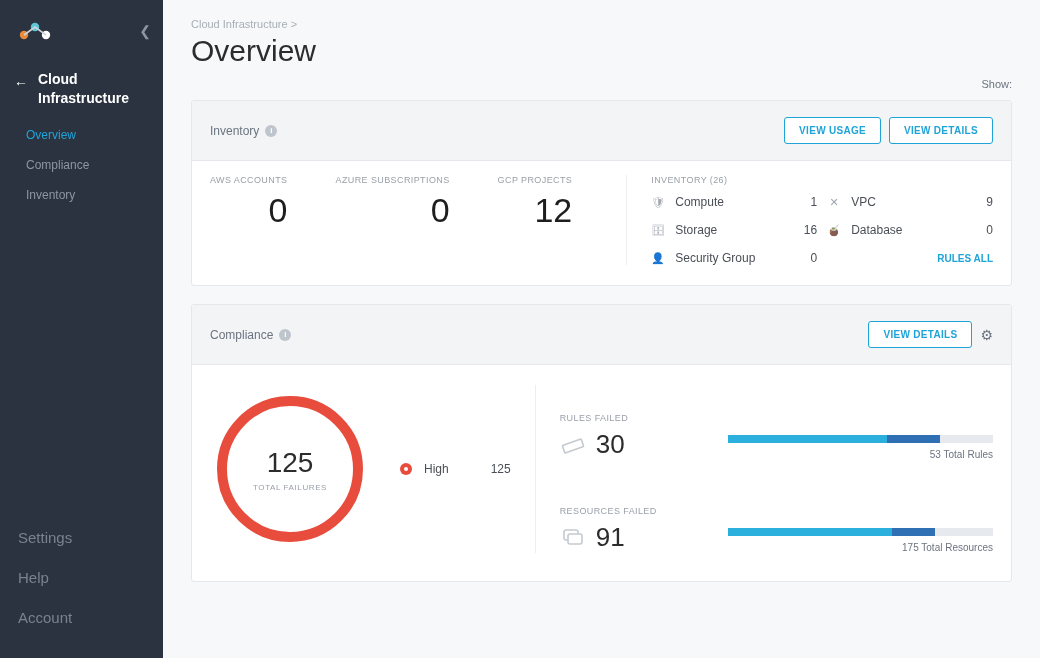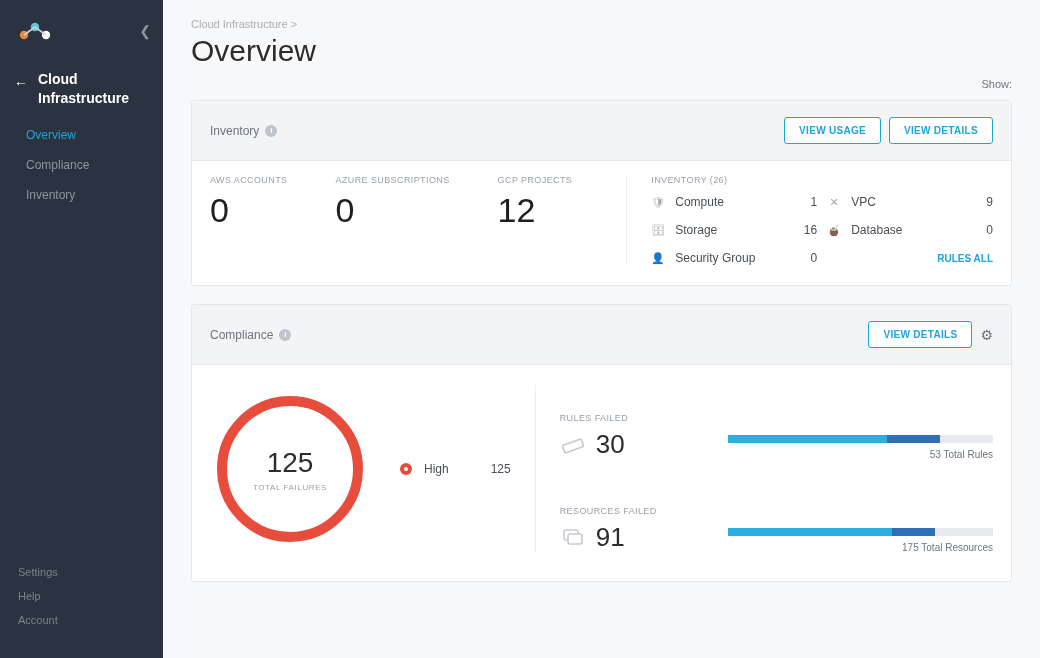--- a/index.html
+++ b/index.html
@@ -8,36 +8,36 @@
     .logo-row { display: flex; align-items: center; justify-content: space-between; padding: 20px 12px 28px 18px; }
     .logo svg { display: block; }
     .collapse-icon { color: #8d95a0; font-size: 14px; }
     .section-title-row { display: flex; align-items: flex-start; gap: 10px; padding: 0 14px 12px 14px; }
     .back-arrow { color: #fff; font-size: 14px; margin-top: 3px; }
     .section-title { color: #fff; font-weight: 700; font-size: 14px; line-height: 1.35; }
     .nav-items { padding-left: 26px; }
     .nav-item { font-size: 12px; padding: 8px 0; color: #8d95a0; }
     .nav-item.active { color: #1fa4d8; }
     .bottom-links { margin-top: auto; padding: 0 0 26px 18px; }
-    .bottom-link { font-size: 11px; padding: 6px 0; color: #7a828d; }
+    .bottom-link { font-size: 15px; padding: 6px 0; color: #7a828d; margin-top: 11px; }
     .main { flex: 1; padding: 18px 28px 18px 28px; overflow: hidden; }
     .breadcrumb { font-size: 11px; color: #a7aeb6; margin-bottom: 4px; }
     .page-title { font-size: 30px; font-weight: 300; color: #2c2c2c; margin-bottom: 10px; }
     .show-row { display: flex; justify-content: flex-end; align-items: center; gap: 10px; margin-bottom: 10px; font-size: 11px; color: #6b7480; }
     .select { border: 1px solid #d6dbe0; border-radius: 3px; background: #fff; padding: 7px 10px; width: 130px; display: flex; justify-content: space-between; align-items: center; font-size: 12px; color: #333; }
     .card { background: #fff; border: 1px solid #e4e7eb; border-radius: 3px; margin-bottom: 18px; }
     .card-header { background: #f3f4f6; padding: 16px 18px; display: flex; align-items: center; justify-content: space-between; border-bottom: 1px solid #e4e7eb; }
     .card-header-left { display: flex; align-items: center; gap: 6px; }
     .card-title { font-size: 12px; color: #6b7480; }
     .info-icon { width: 12px; height: 12px; border-radius: 50%; background: #bfc5cc; display: inline-flex; align-items: center; justify-content: center; color: #fff; font-size: 8px; font-weight: 700; }
     .header-actions { display: flex; gap: 8px; align-items: center; }
     .btn-outline { border: 1px solid #1fa4d8; color: #1fa4d8; background: #fff; padding: 7px 14px; font-size: 10px; font-weight: 600; letter-spacing: .3px; border-radius: 3px; }
     .gear-icon { color: #6b7480; font-size: 14px; }
     .inventory-body { display: flex; padding: 14px 18px 20px 18px; }
-    .counts { display: flex; gap: 48px; padding-right: 30px; }
+    .counts { display: flex; gap: 48px; padding-right: 30px; text-align: right; }
     .count-col .count-label { font-size: 9px; letter-spacing: .4px; color: #9aa0a9; margin-bottom: 6px; }
     .count-col .count-value { font-size: 34px; font-weight: 400; color: #1e1e1e; }
     .vline { width: 1px; background: #eceef1; margin: 0 24px; }
     .inv-right { flex: 1; }
     .inv-head { font-size: 9px; letter-spacing: .4px; color: #9aa0a9; margin-bottom: 10px; }
     .inv-grid { display: grid; grid-template-columns: 14px 1fr 30px 14px 1fr 30px; column-gap: 10px; row-gap: 14px; font-size: 12px; color: #4a4f56; align-items: center; }
     .inv-ic { color: #a1a7b0; font-size: 11px; text-align: center; }
     .inv-val { text-align: right; color: #4a4f56; }
     .view-all { color: #1fa4d8; font-size: 10px; font-weight: 600; text-align: right; grid-column: 4 / span 3; }
     .compliance-body { display: flex; padding: 20px 18px 28px 18px; gap: 24px; }

